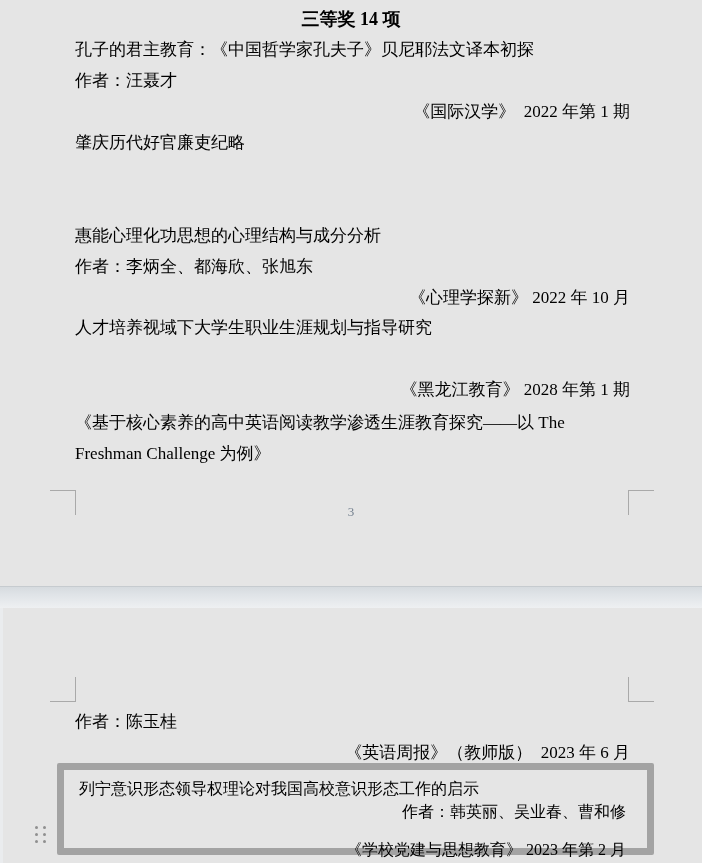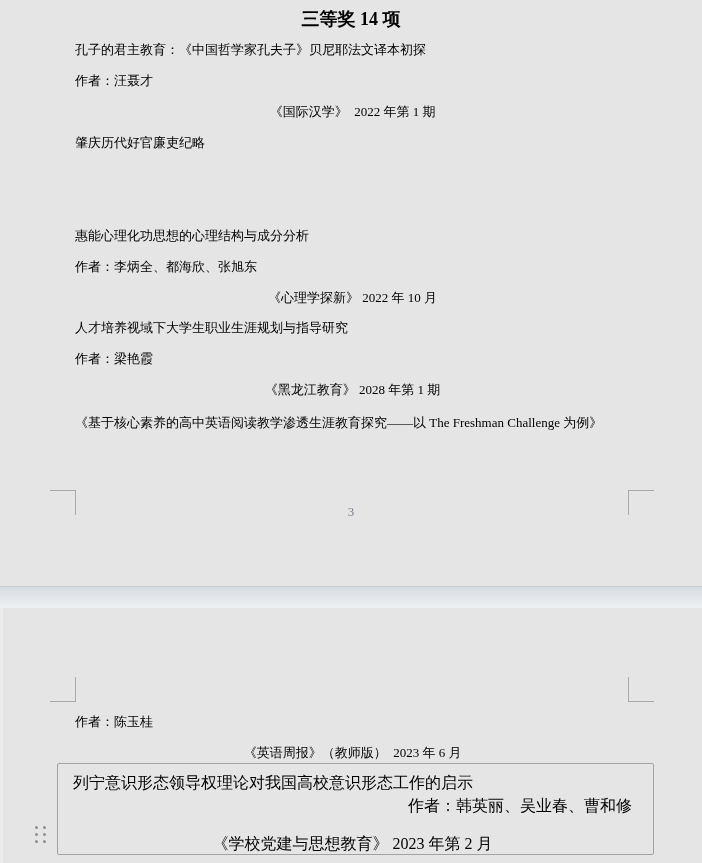--- a/index.html
+++ b/index.html
@@ -11,26 +11,26 @@
     overflow: hidden;
   }
   .doc-view {
     position: relative;
     width: 702px; height: 863px;
     background: #e5e5e5;
   }
   .line {
     position: absolute;
     left: 75px; right: 72px;
-    font-size: 13px;
+    font-size: 17px;
     line-height: 19px;
     white-space: pre;
     color: #000;
   }
-  .line.right { text-align: center; }
+  .line.right { text-align: right; }
   .line.wrap2 { white-space: normal; line-height: 31px; }
   .doc-title {
     position: absolute;
     left: 0; right: 0; top: 7px;
     text-align: center;
     font-size: 18px;
     font-weight: bold;
     white-space: pre;
   }
   .page-number {
@@ -55,33 +55,33 @@
   }
   .crop-mark { position: absolute; width: 26px; height: 25px; }
   .crop-mark.bl { left: 50px; top: 490px; border-top: 1px solid #a9a9a9; border-right: 1px solid #a9a9a9; }
   .crop-mark.br { left: 628px; top: 490px; border-top: 1px solid #a9a9a9; border-left: 1px solid #a9a9a9; }
   .crop-mark.tl { left: 50px; top: 677px; border-bottom: 1px solid #a9a9a9; border-right: 1px solid #a9a9a9; }
   .crop-mark.tr { left: 628px; top: 677px; border-bottom: 1px solid #a9a9a9; border-left: 1px solid #a9a9a9; }
   .highlight-box {
     position: absolute;
     left: 57px; top: 763px;
     width: 597px; height: 92px;
-    border: 1px solid #a3a3a3;
+    border: 7px solid #a3a3a3;
     border-radius: 2px;
   }
   .highlight-box .hline {
     position: absolute;
     left: 15px; right: 21px;
     font-size: 16px;
     line-height: 19px;
     white-space: pre;
   }
   .hline.t { top: 9px; }
   .hline.a { top: 32px; text-align: right; }
-  .hline.s { top: 70px; text-align: center; }
+  .hline.s { top: 70px; text-align: right; }
   .drag-handle {
     position: absolute;
     left: 35px; top: 826px;
     display: grid;
     grid-template-columns: 3px 3px;
     grid-template-rows: 3px 3px 3px;
     column-gap: 5px;
     row-gap: 4px;
     cursor: grab;
   }
@@ -102,21 +102,20 @@
   <div class="line" style="top:71px">作者：汪聂才</div>
   <div class="line right" style="top:102px">《国际汉学》  2022 年第 1 期</div>
 
   <div class="line" style="top:133px">肇庆历代好官廉吏纪略</div>
 
   <div class="line" style="top:226px">惠能心理化功思想的心理结构与成分分析</div>
   <div class="line" style="top:257px">作者：李炳全、都海欣、张旭东</div>
   <div class="line right" style="top:288px">《心理学探新》 2022 年 10 月</div>
 
   <div class="line" style="top:318px">人才培养视域下大学生职业生涯规划与指导研究</div>
-  <div class="line" style="top:349px">作者：梁艳霞</div>
   <div class="line right" style="top:380px">《黑龙江教育》 2028 年第 1 期</div>
 
   <div class="line wrap2" style="top:407px">《基于核心素养的高中英语阅读教学渗透生涯教育探究——以 The Freshman Challenge 为例》</div>
 
   <div class="crop-mark bl"></div>
   <div class="crop-mark br"></div>
 
   <div class="page-number">3</div>
 
   <div class="page-break-band"></div>

